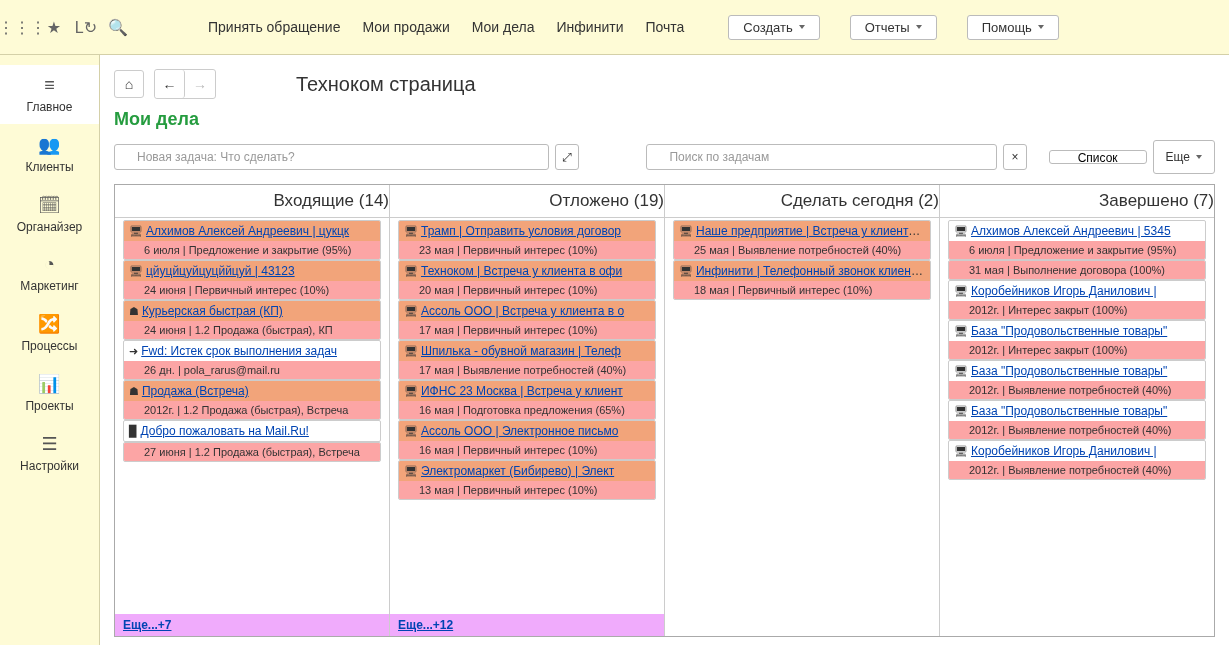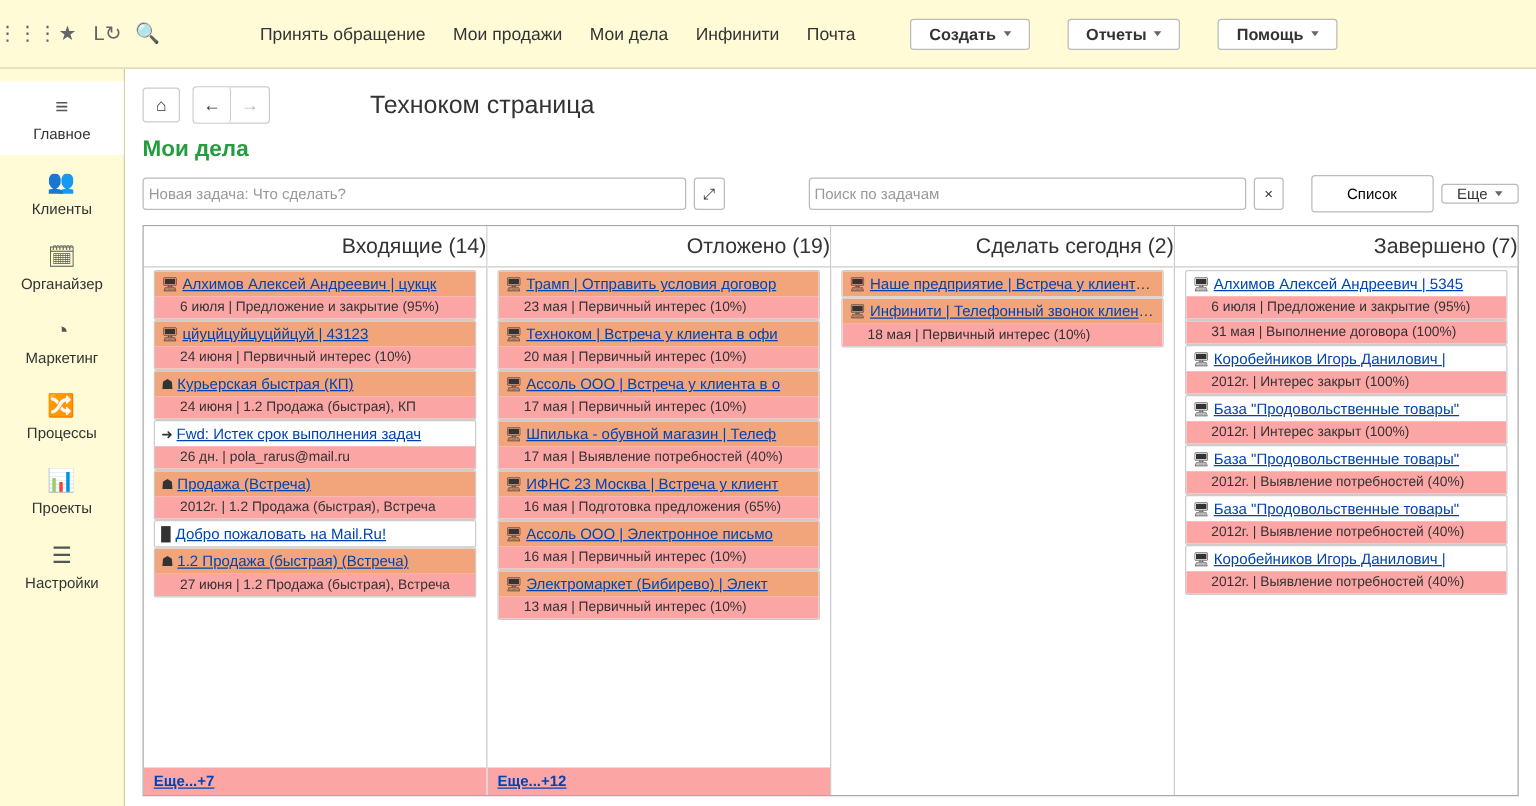--- a/index.html
+++ b/index.html
@@ -2,59 +2,59 @@
 <html><head>
 <meta charset="utf-8">
 <style>
   * { box-sizing: border-box; margin: 0; padding: 0; }
   body { font-family: Arial, sans-serif; font-size: 12px; background: #fff; color: #333; width: 1229px; height: 645px; overflow: hidden; }
   
   .topbar { height: 55px; background: #FEFBD6; border-bottom: 1px solid #d4d0a8; display: flex; align-items: center; padding: 0 8px; gap: 4px; }
   .topbar .icon-btn { width: 28px; height: 28px; display: flex; align-items: center; justify-content: center; cursor: pointer; font-size: 16px; color: #656565; }
   .top-menu { display: flex; align-items: center; gap: 22px; margin-left: 72px; }
   .top-menu-item { font-size: 14px; color: #333; cursor: pointer; }
-  .top-actions { display: flex; gap: 30px; margin-left: 40px; font-weight: bold; }
+  .top-actions { display: flex; gap: 30px; margin-left: 40px; }
   .top-actions .btn { border: 1px solid #bbb; background: #fff; border-radius: 3px; padding: 4px 14px; font-size: 13px; display: flex; align-items: center; gap: 6px; cursor: pointer; }
   .caret-down { border-top: 4px solid #666; border-left: 3px solid transparent; border-right: 3px solid transparent; }
   
   .app-body { display: flex; height: calc(100% - 55px); }
   .sidebar { width: 100px; background: #FEFBD6; border-right: 1px solid #d4d0a8; padding-top: 10px; }
   .side-item { display: flex; flex-direction: column; align-items: center; padding: 10px 0; cursor: pointer; font-size: 12px; }
   .side-item .ic { font-size: 18px; margin-bottom: 4px; color: #555; }
   .side-item.active { background: #fff; }
   
   .main { flex: 1; display: flex; flex-direction: column; overflow: hidden; }
   .toolbar-row { padding: 14px 14px 4px; display: flex; align-items: center; gap: 10px; }
   .nav-btn { border: 1px solid #ccc; background: #fff; border-radius: 3px; width: 30px; height: 28px; font-size: 14px; display: flex; align-items: center; justify-content: center; cursor: pointer; }
   .nav-btn.disabled { opacity: 0.35; cursor: default; }
   .page-title { font-size: 20px; margin-left: 70px; color: #333; }
   .section-head { color: #259c3f; font-weight: bold; font-size: 18px; padding: 6px 14px 10px; }
   
   .filter-row { display: flex; align-items: center; padding: 0 14px 10px; gap: 6px; }
-  .input { border: 1px solid #bbb; border-radius: 3px; height: 26px; padding: 0 4px; font-size: 12px; color: #999; background: #fff; display:flex; align-items:center; }
+  .input { border: 1px solid #bbb; border-radius: 3px; height: 26px; padding: 0 22px; font-size: 12px; color: #999; background: #fff; display:flex; align-items:center; }
   .new-task-box { width: 460px; display: flex; align-items:center; }
   .expand-ic { border:1px solid #bbb; border-radius:3px; width:26px; height:26px; display:flex; align-items:center; justify-content:center; cursor:pointer; font-size:12px; }
   .search-box { width: 370px; }
   .clear-btn { border:1px solid #bbb; border-radius:3px; width:26px; height:26px; display:flex; align-items:center; justify-content:center; cursor:pointer; }
-  .btn-std { border:1px solid #bbb; background:#fff; border-radius:3px; height:30px; padding:0 28px; cursor:pointer; font-size:12px; }
-  .more-btn { border:1px solid #bbb; background:#fff; border-radius:3px; height:16px; padding:0 12px; cursor:pointer; display:flex; align-items:center; gap:6px; margin-left:auto; }
+  .btn-std { border:1px solid #bbb; background:#fff; border-radius:3px; height:14px; padding:0 28px; cursor:pointer; font-size:12px; }
+  .more-btn { border:1px solid #bbb; background:#fff; border-radius:3px; height:34px; padding:0 12px; cursor:pointer; display:flex; align-items:center; gap:6px; margin-left:auto; }
   
   .kanban { display: flex; flex: 1; margin: 0 14px 8px; border: 1px solid #aaa; overflow: hidden; }
   .kanban-col { flex: 1; border-right: 1px solid #ccc; display: flex; flex-direction: column; overflow: hidden; }
   .kanban-col:last-child { border-right: none; }
   .col-head { text-align: right; font-size: 17px; padding: 6px 0; border-bottom: 1px solid #ccc; background: #fff; }
   .col-body { flex:1; overflow: hidden; position: relative; }
   .cards { padding: 2px 8px; }
   .card { border: 1px solid #ccc; border-radius: 2px; margin-bottom: 0; overflow: hidden; }
   .card-top { padding: 3px 5px; font-size: 12px; white-space: nowrap; overflow: hidden; text-overflow: ellipsis; }
   .card-top a { color: #0044b3; text-decoration: underline; }
   .card-top.hl { background: #F2A47A; }
   .card-top .ticon { margin-right: 3px; font-size: 11px; }
   .card-bot { background: #fca5a5; padding: 3px 20px; font-size: 11px; color: #333; white-space: nowrap; overflow: hidden; text-overflow: ellipsis; }
-  .col-footer { position: absolute; bottom: 0; left: 0; right: 0; background: #fca5a5; padding: 4px 8px; font-size: 12px; }
+  .col-footer { position: absolute; bottom: 0; left: 0; right: 0; background: #f0abfc; padding: 4px 8px; font-size: 12px; }
   .col-footer a { color: #0044b3; font-weight: bold; text-decoration: underline; }
 </style>
 </head>
 <body>
 
 <div class="topbar">
   <div class="icon-btn">⋮⋮⋮</div>
   <div class="icon-btn">★</div>
   <div class="icon-btn">L↻</div>
   <div class="icon-btn">🔍</div>
@@ -164,21 +164,20 @@
                 <div class="card-bot">26 дн. | pola_rarus@mail.ru</div>
               </div>
               <div class="card">
                 <div class="card-top hl"><span class="ticon">☗</span><a>Продажа (Встреча)</a></div>
                 <div class="card-bot">2012г. | 1.2 Продажа (быстрая), Встреча</div>
               </div>
               <div class="card">
                 <div class="card-top"><span class="ticon">▉</span><a>Добро пожаловать на Mail.Ru!</a></div>
               </div>
               <div class="card">
-                <div class="card-top hl"><span class="ticon">☗</span><a>1.2 Продажа (быстрая) (Встреча)</a></div>
                 <div class="card-bot">27 июня | 1.2 Продажа (быстрая), Встреча</div>
               </div>
             </div>
             <div class="col-footer"><a>Еще...+7</a></div>
           </div>
         </div>
         <div class="kanban-col">
           <div class="col-head">Отложено (19)</div>
           <div class="col-body">
             <div class="cards">
@@ -213,20 +212,21 @@
             </div>
             <div class="col-footer"><a>Еще...+12</a></div>
           </div>
         </div>
         <div class="kanban-col">
           <div class="col-head">Сделать сегодня (2)</div>
           <div class="col-body">
             <div class="cards">
               <div class="card">
                 <div class="card-top hl"><span class="ticon">🖥</span><a>Наше предприятие | Встреча у клиента в офисе - з</a></div>
+                <div class="card-bot">25 мая | Выявление потребностей (40%)</div>
               </div>
               <div class="card">
                 <div class="card-top hl"><span class="ticon">🖥</span><a>Инфинити | Телефонный звонок клиенту-уточнить</a></div>
                 <div class="card-bot">18 мая | Первичный интерес (10%)</div>
               </div>
             </div>
           </div>
         </div>
         <div class="kanban-col">
           <div class="col-head">Завершено (7)</div>

